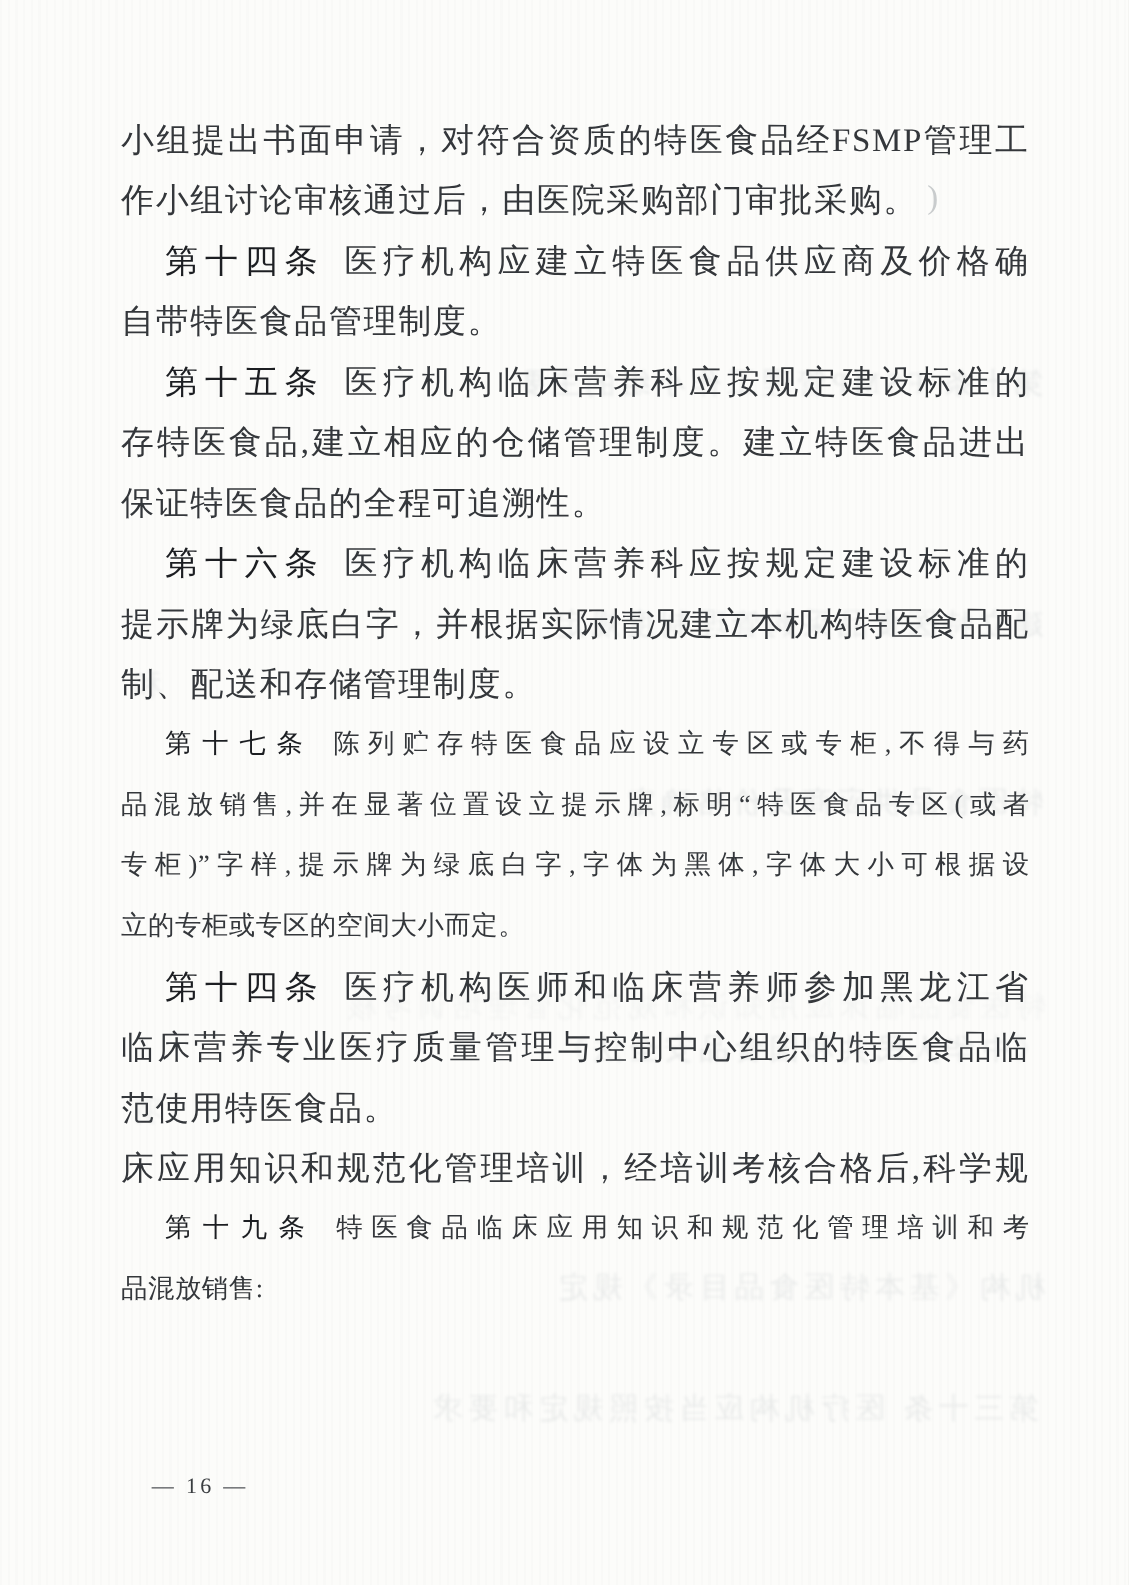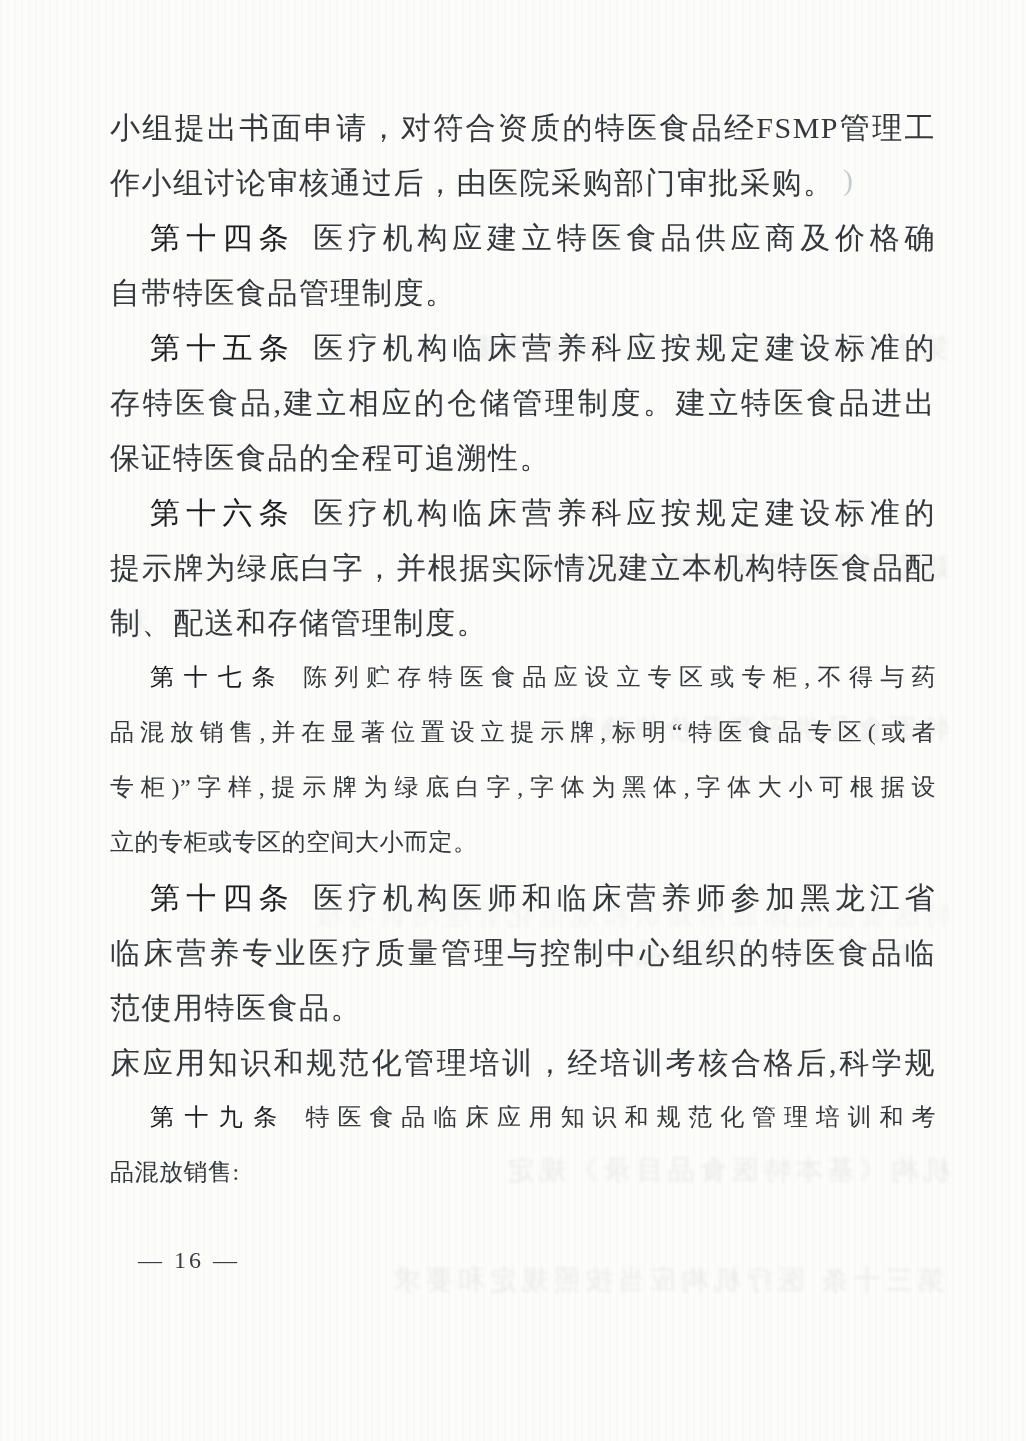--- a/index.html
+++ b/index.html
@@ -29,22 +29,22 @@
     text-align-last:justify;
     text-justify:inter-character;
     white-space:normal;
   }
   .last{text-align:left;text-align-last:left;}
   .first{padding-left:40px;}
   .art{font-weight:400;color:#1c1e22;margin-right:18px;letter-spacing:3px;}
   .dense{font-size:24px;}
   .dense .line{letter-spacing:0.5px;}
   .footer{
-    position:absolute;left:138px;top:1240px;
-    font-size:24px;color:#3a3d40;letter-spacing:3px;
+    position:absolute;left:138px;top:1331px;
+    font-size:20px;color:#3a3d40;letter-spacing:3px;
     height:40px;line-height:40px;text-align:right;
   }
   
   .ghost{
     position:absolute;
     font-size:27px;line-height:34px;
     color:#78838a;
     opacity:0.13;
     transform:scaleX(-1);
     filter:blur(1.4px);

